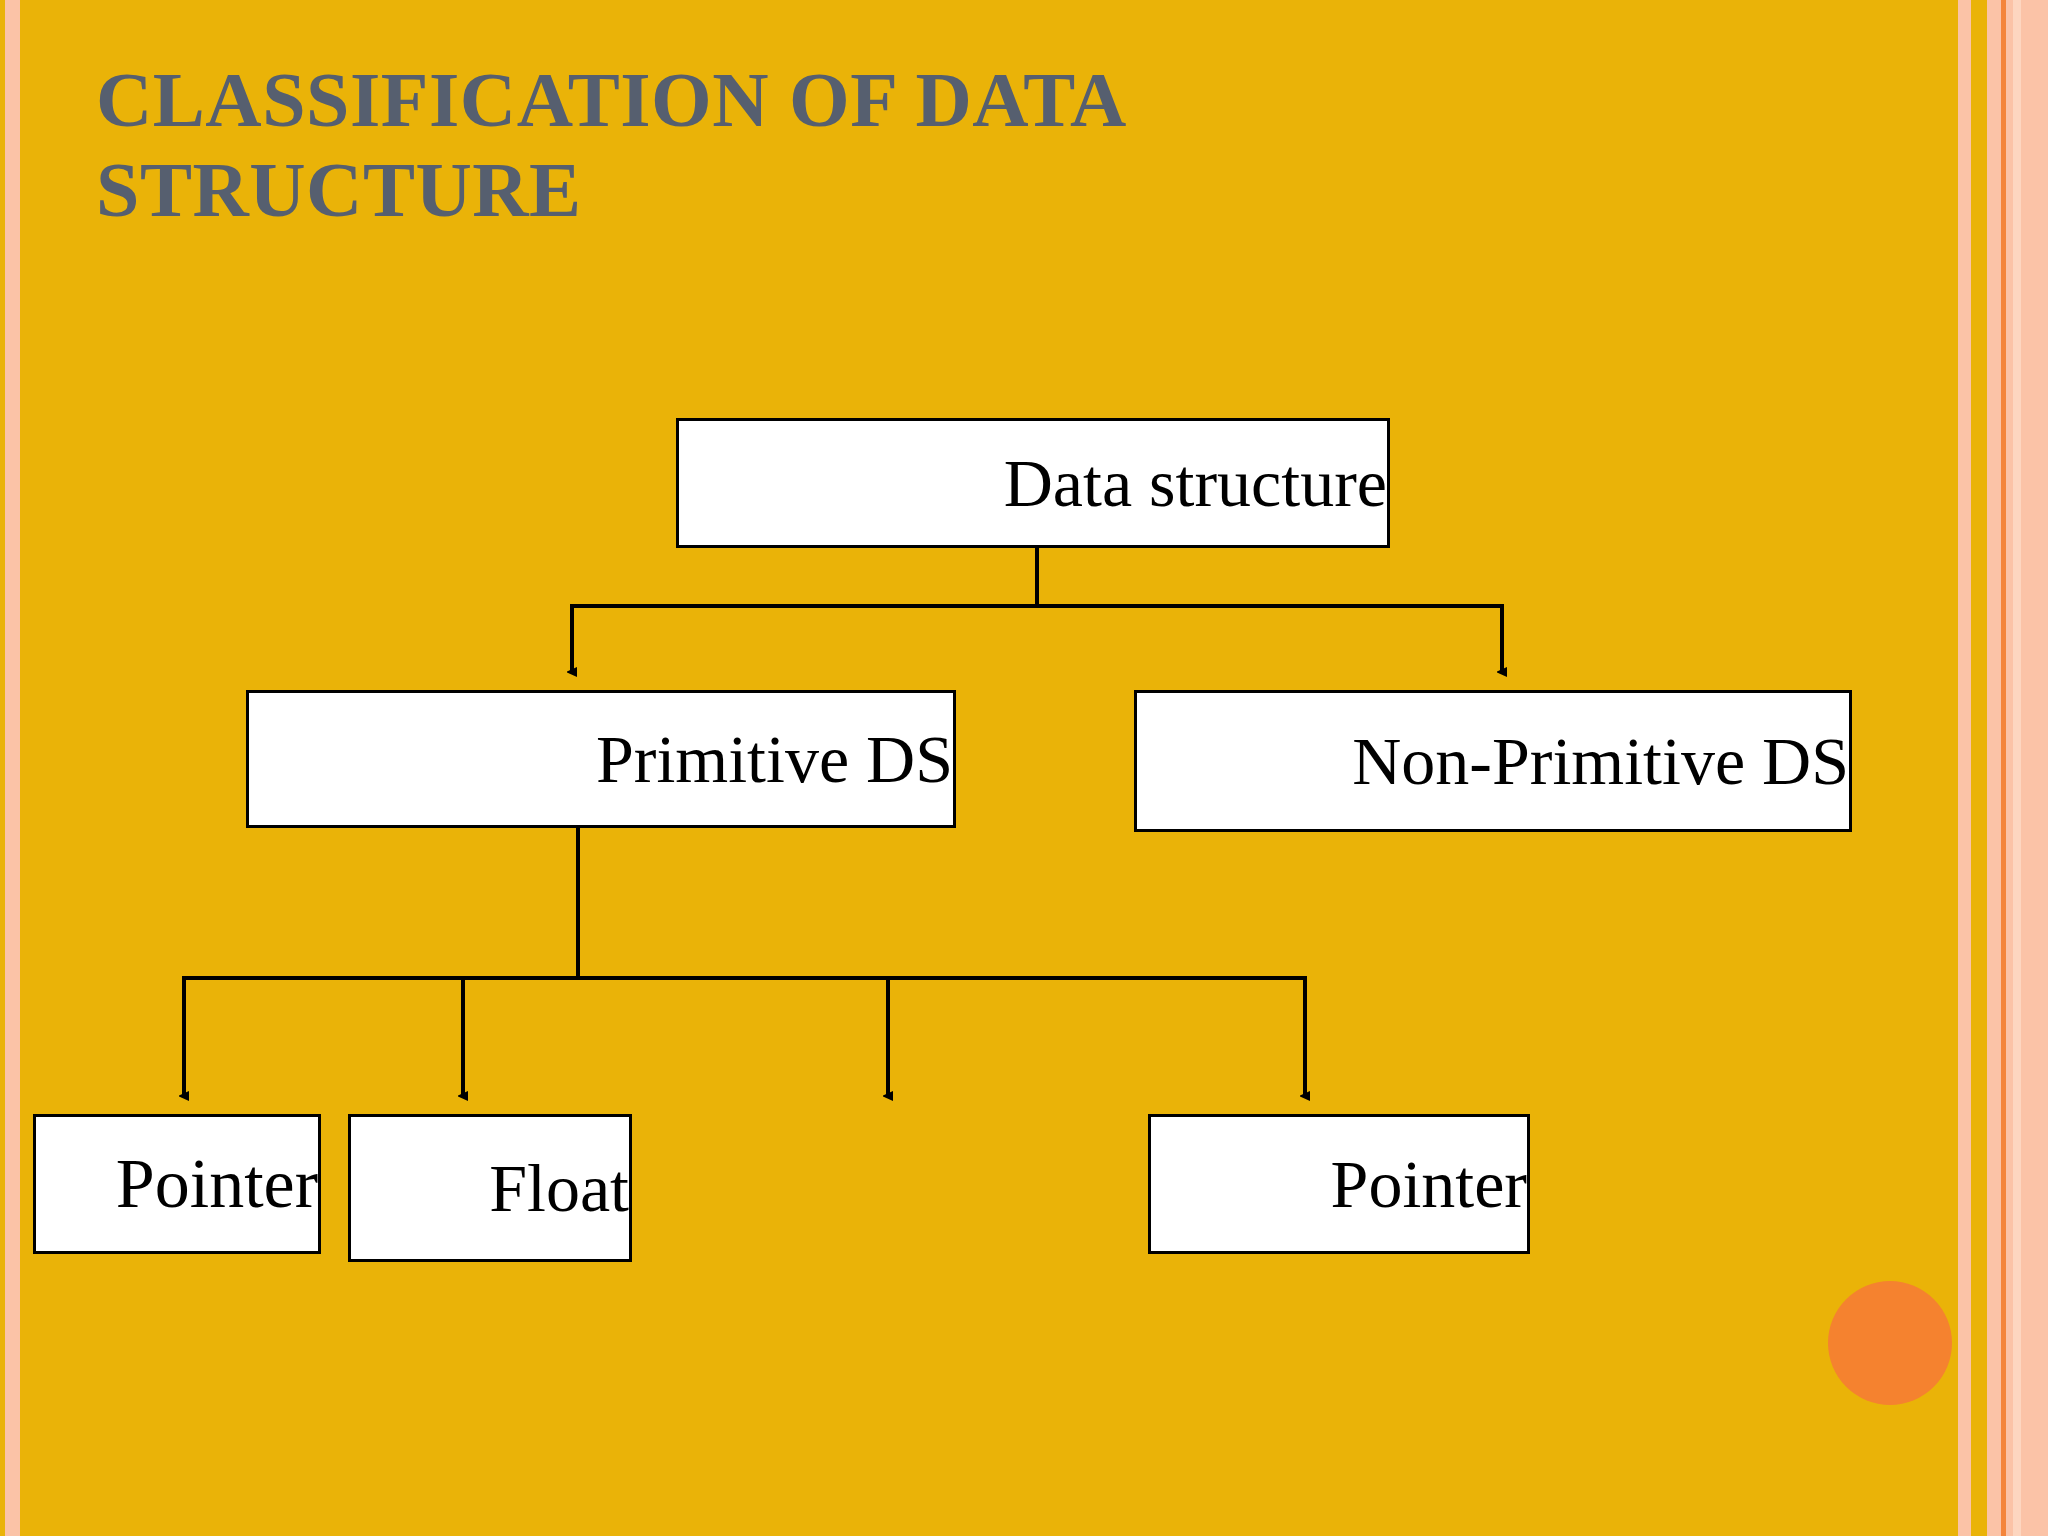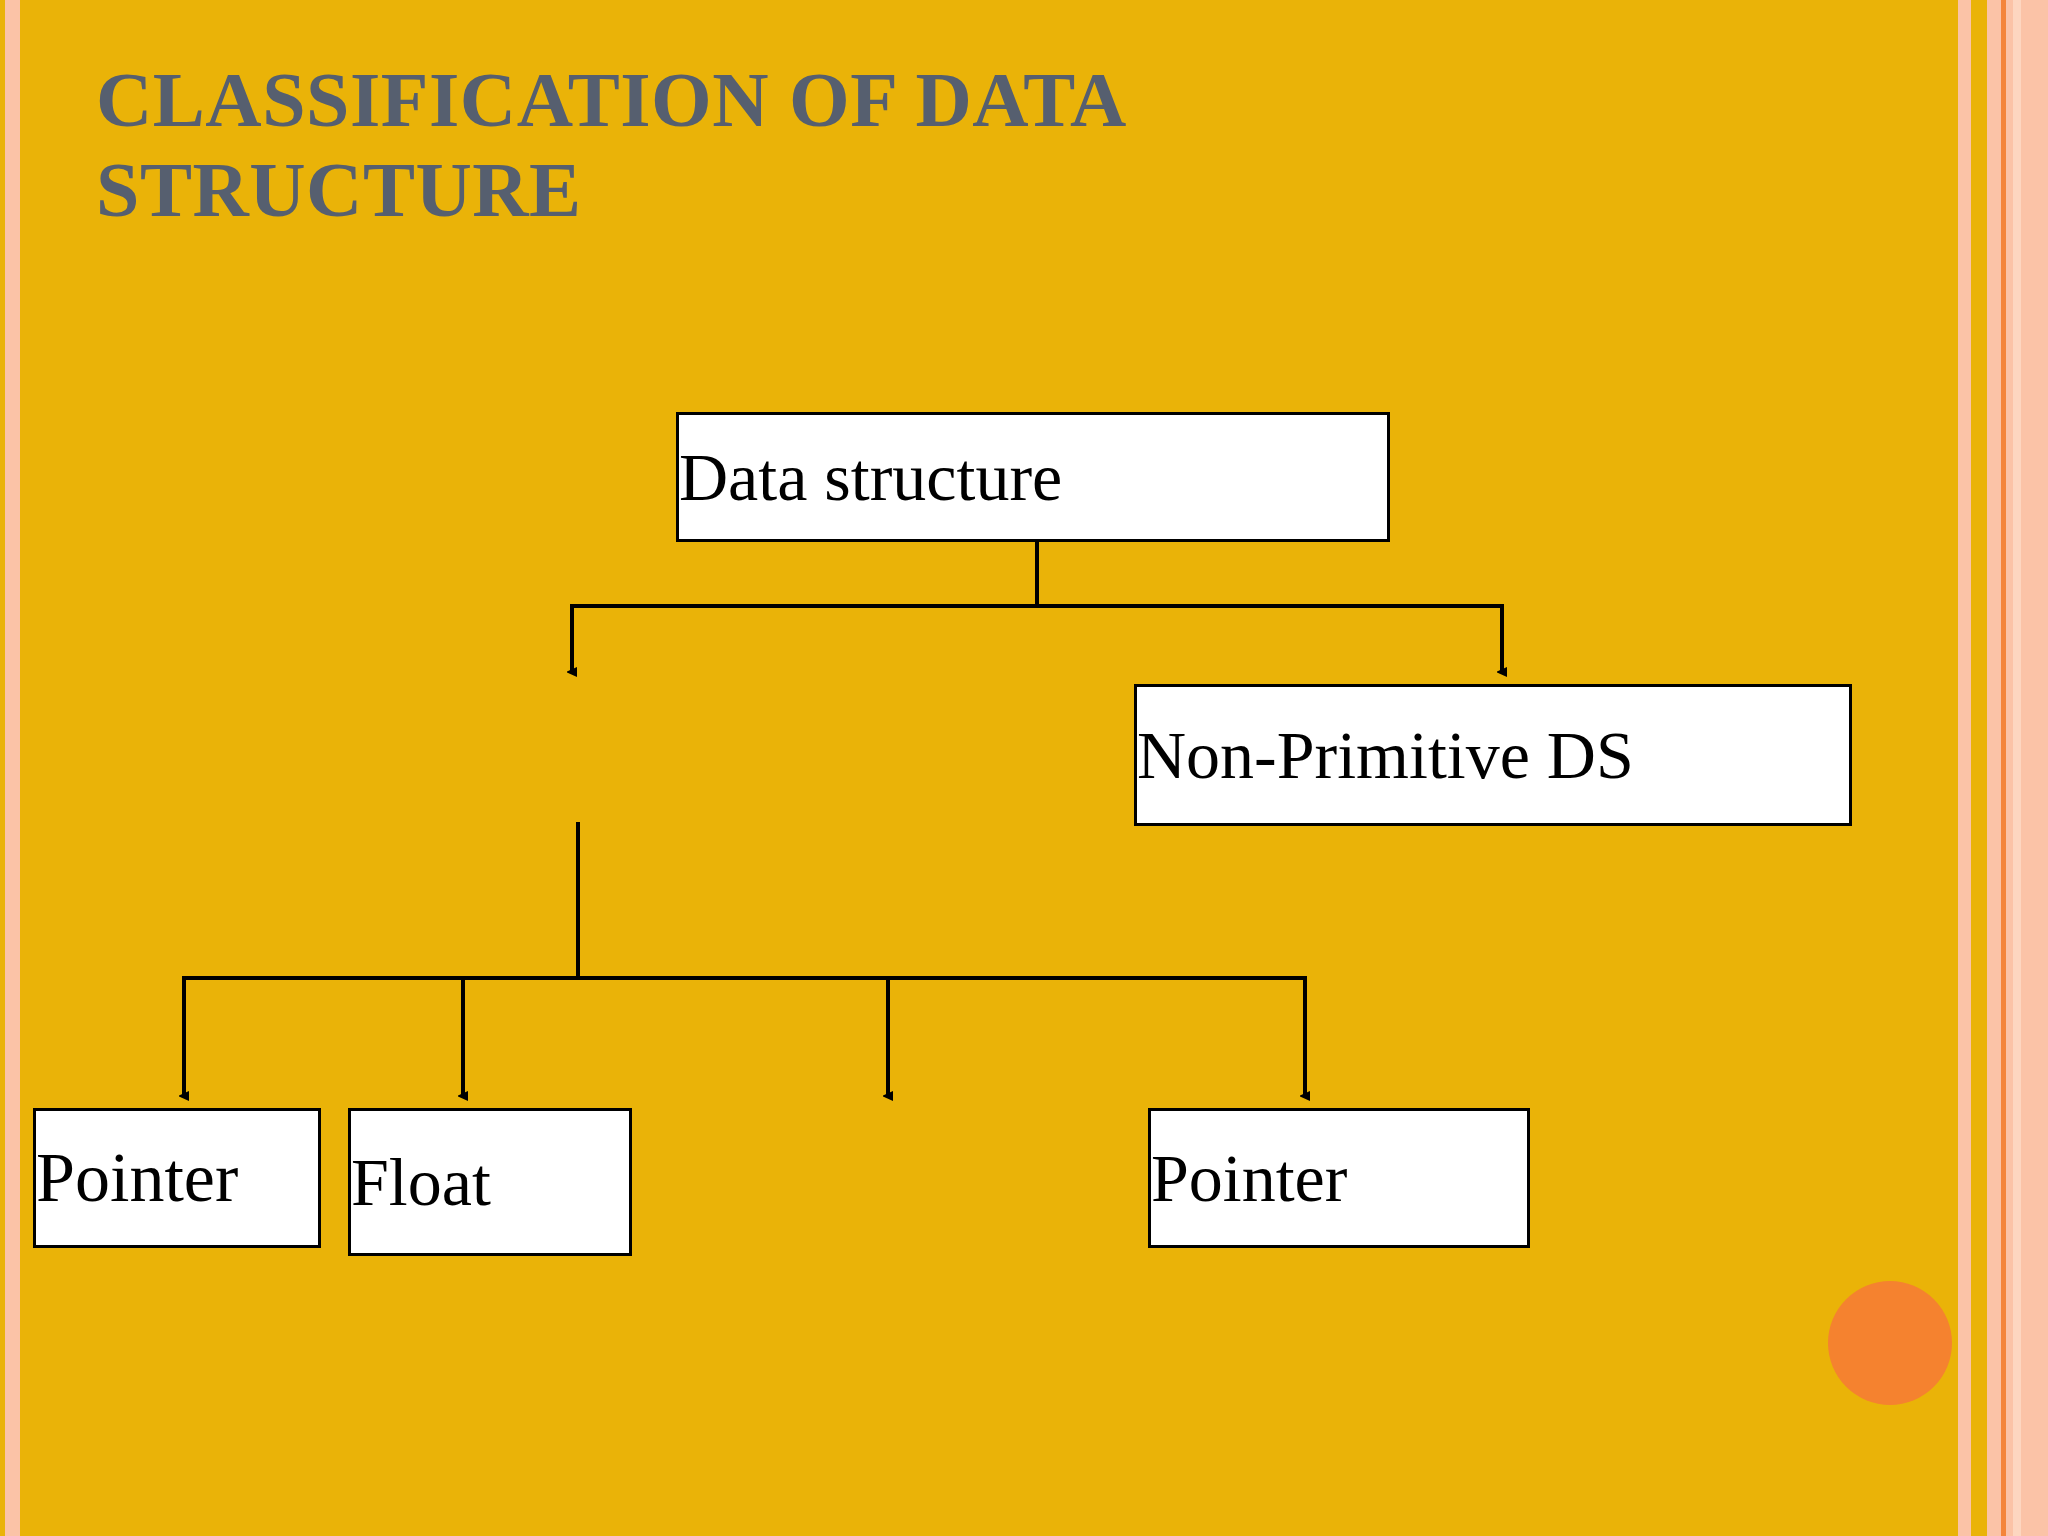--- a/index.html
+++ b/index.html
@@ -56,25 +56,26 @@
     height: 1536px;
     pointer-events: none;
   }
   .node {
     position: absolute;
     box-sizing: border-box;
     border: 3px solid #000000;
     background: #ffffff;
     display: flex;
     align-items: center;
-    justify-content: flex-start;
+    justify-content: flex-end;
     font-family: "Liberation Serif", "DejaVu Serif", serif;
     font-weight: normal;
     color: #000000;
     white-space: nowrap;
+    margin-top: 6px;
   }
   .node-label {
     font-size: 68px;
     line-height: 1;
     color: #000000;
   }
 
   
   #node-root         { left: 676px;  top: 412px;  width: 714px; height: 130px; }
   #node-primitive    { left: 246px;  top: 684px;  width: 710px; height: 138px; }
@@ -125,20 +126,23 @@
       <line x1="1305" y1="978" x2="1305" y2="1096" stroke="#000000" stroke-width="4" marker-end="url(#arrowhead)"></line>
     </g>
 
     <circle cx="1890" cy="1343" r="62" fill="#f5822f"></circle>
   </svg>
 
   <div class="node" id="node-root">
     <span class="node-label">Data structure</span>
   </div>
 
+  <div class="node" id="node-primitive">
+    <span class="node-label">Primitive DS</span>
+  </div>
 
   <div class="node" id="node-nonprimitive">
     <span class="node-label">Non-Primitive DS</span>
   </div>
 
   <div class="node" id="node-integer">
     <span class="node-label">Pointer</span>
   </div>
 
   <div class="node" id="node-float">

